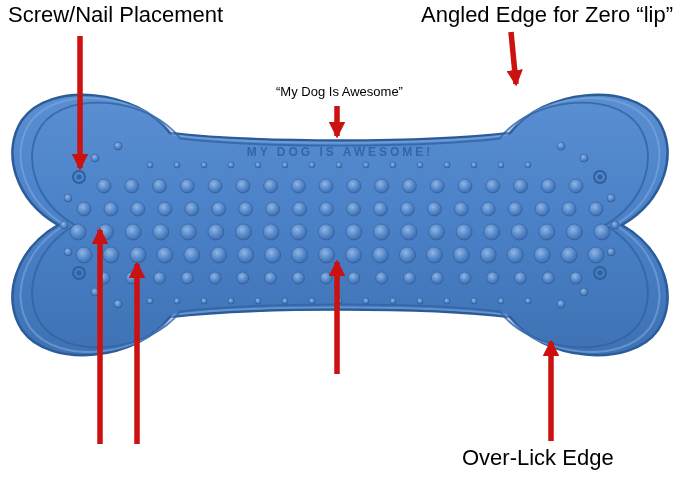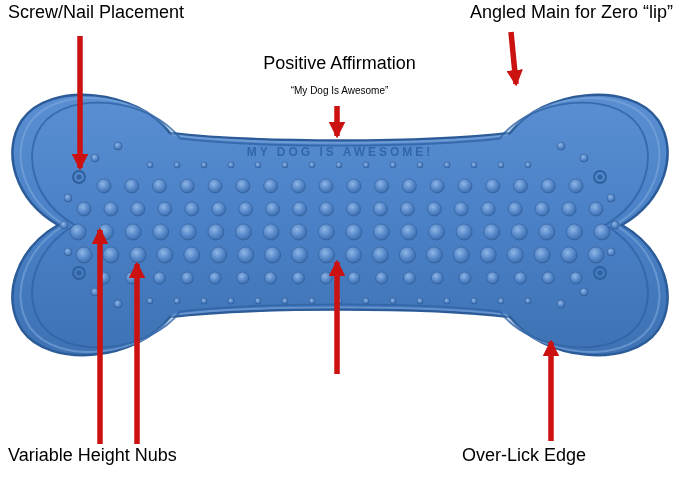--- a/index.html
+++ b/index.html
@@ -3,26 +3,26 @@
 <meta charset="utf-8">
 <style>
   * { margin:0; padding:0; box-sizing:border-box; }
   html,body { background:#ffffff; }
   body { font-family:"Liberation Sans", sans-serif; }
   .scene { position:relative; width:679px; height:477px; background:#ffffff; overflow:hidden; }
   .art { position:absolute; left:0; top:0; }
   .label {
     position:absolute;
     color:var(--label-color,#000);
-    font-size:18px;
+    font-size:22px;
     line-height:1.1;
     white-space:nowrap;
   }
   .label.center { left:50%; transform:translateX(-50%); }
-  .label.sub { font-size:10px;text-align:right; }
+  .label.sub { font-size:13px;text-align:right; }
   .arrow { stroke:var(--arrow-red,#cc1111); stroke-width:5.5; fill:none; }
   #ah path { fill:var(--arrow-red,#cc1111); }
   .mat-text {
     fill:#2e64a6;
     font-family:"Liberation Sans", sans-serif;
     font-size:12px;
     font-weight:bold;
     letter-spacing:3px;
     opacity:0.9;
   }
@@ -221,23 +221,21 @@
       <line class="arrow" x1="337" y1="106" x2="337" y2="136" marker-end="url(#ah)"></line>
       <line class="arrow" x1="337" y1="374" x2="337" y2="262" marker-end="url(#ah)"></line>
       <line class="arrow" x1="100" y1="444" x2="100" y2="230" marker-end="url(#ah)"></line>
       <line class="arrow" x1="137" y1="444" x2="137" y2="264" marker-end="url(#ah)"></line>
       <line class="arrow" x1="551" y1="441" x2="551" y2="342" marker-end="url(#ah)"></line>
     </g>
   </svg>
 
   <div class="label" style="left:8px; top:3px">Screw/Nail Placement</div>
 
-  <div class="label" style="right:6px; top:3px">Angled Main for Zero “lip”</div>
-
-  <div class="label center" style="top:54px">Positive Affirmation</div>
+  <div class="label" style="right:6px; top:3px">Angled Edge for Zero “lip”</div>
+
 
   <div class="label center sub" style="top:85px">“My Dog Is Awesome”</div>
 
 
-  <div class="label" style="left:8px; top:446px">Variable Height Nubs</div>
 
   <div class="label" style="left:462px; top:446px">Over-Lick Edge</div>
 </div>
 
 </body></html>

